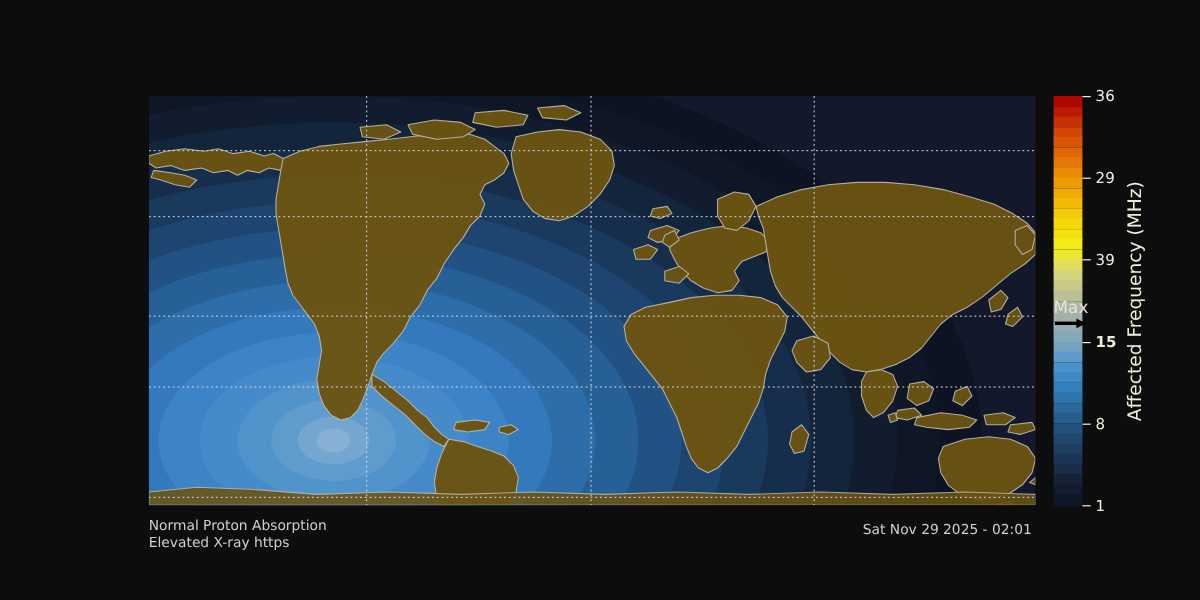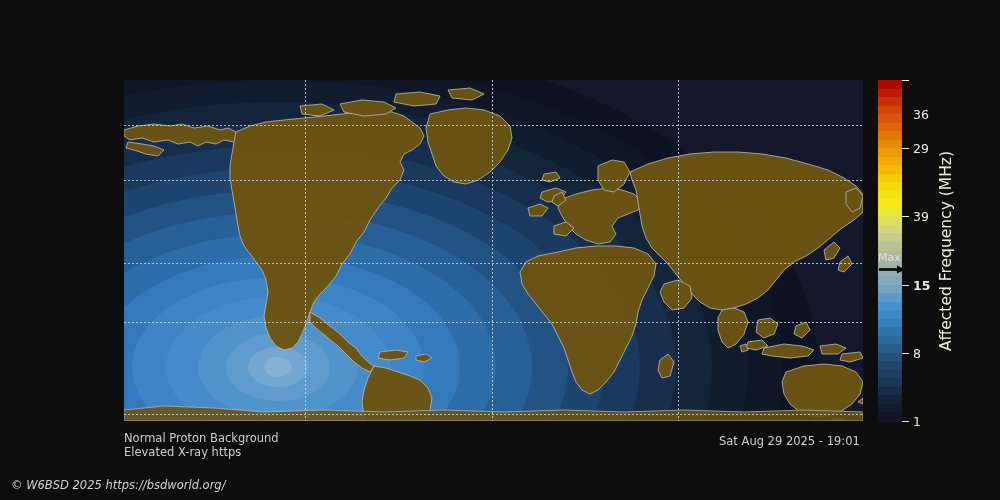--- a/index.html
+++ b/index.html
@@ -46,21 +46,21 @@
   .cb-tlabel{position:absolute;left:11px;color:#e9efda;font-size:12.5px;transform:translateY(-50%);white-space:nowrap;}
   .cb-axis-label{
     position:absolute;left:932px;top:80px;height:341px;width:28px;
     color:#e9efda;font-size:15.5px;
     display:flex;align-items:center;justify-content:center;
   }
   .cb-axis-label span{
     transform:rotate(-90deg);white-space:nowrap;display:block;
   }
   .maxmark{position:absolute;left:878px;width:34px;height:26px;}
-  .maxmark .mlab{position:absolute;left:0;top:0;color:#e2e2e2;font-size:11px;line-height:11px;}
+  .maxmark .mlab{position:absolute;left:0;top:0;color:#e2e2e2;font-size:14px;line-height:11px;}
   .maxmark .marrow{position:absolute;left:1px;top:13px;width:26px;height:9px;}
 
   
   .note{position:absolute;left:124px;color:#cfcfcf;font-size:11.5px;white-space:nowrap;}
   .note.n1{top:431px;}
   .note.n2{top:445px;}
   .stamp{position:absolute;left:719px;top:434px;color:#cfcfcf;font-size:11.5px;white-space:nowrap;}
   .credit{
     position:absolute;left:11px;top:478px;
     color:#d3d3d3;font-size:11.5px;font-style:italic;white-space:nowrap;
@@ -291,33 +291,32 @@
       <div class="cb-tlabel" style="top: 341px;">1</div>
       <div class="cb-tick" style="top: 272.8px;"></div>
       <div class="cb-tlabel" style="top: 272.8px;">8</div>
       <div class="cb-tick" style="top: 204.6px;"></div>
       <div class="cb-tlabel" style="top: 204.6px; font-weight: bold;">15</div>
       <div class="cb-tick" style="top: 136.4px;"></div>
       <div class="cb-tlabel" style="top: 136.4px;">39</div>
       <div class="cb-tick" style="top: 68.2px;"></div>
       <div class="cb-tlabel" style="top: 68.2px;">29</div>
       <div class="cb-tick" style="top: 0px;"></div>
-      <div class="cb-tlabel" style="top: 0px; margin-top: 34px;">36</div>
+      <div class="cb-tlabel" style="top: 0px;">36</div>
     </div>
 
   <div class="maxmark" id="maxmark" style="top: 252.114px;">
     <div class="mlab">Max</div>
     <svg class="marrow" viewBox="0 0 26 9">
       <path d="M0,4.5 L19,4.5" stroke="#000" stroke-width="2.6" fill="none"></path>
       <path d="M18,0.5 L26,4.5 L18,8.5 Z" fill="#000"></path>
     </svg>
   </div>
 
   <div class="cb-axis-label">
     <span>Affected Frequency (MHz)</span>
   </div>
 
-  <div class="note n1">Normal Proton Background</div>
+  <div class="note n1">Normal Proton Absorption</div>
   <div class="note n2">Elevated X-ray https</div>
-  <div class="stamp">Sat Aug 29 2025 - 19:01</div>
-  <div class="credit">© W6BSD 2025 https://bsdworld.org/</div>
+  <div class="stamp">Sat Nov 29 2025 - 02:01</div>
 
 </div>
 
 </body></html>

